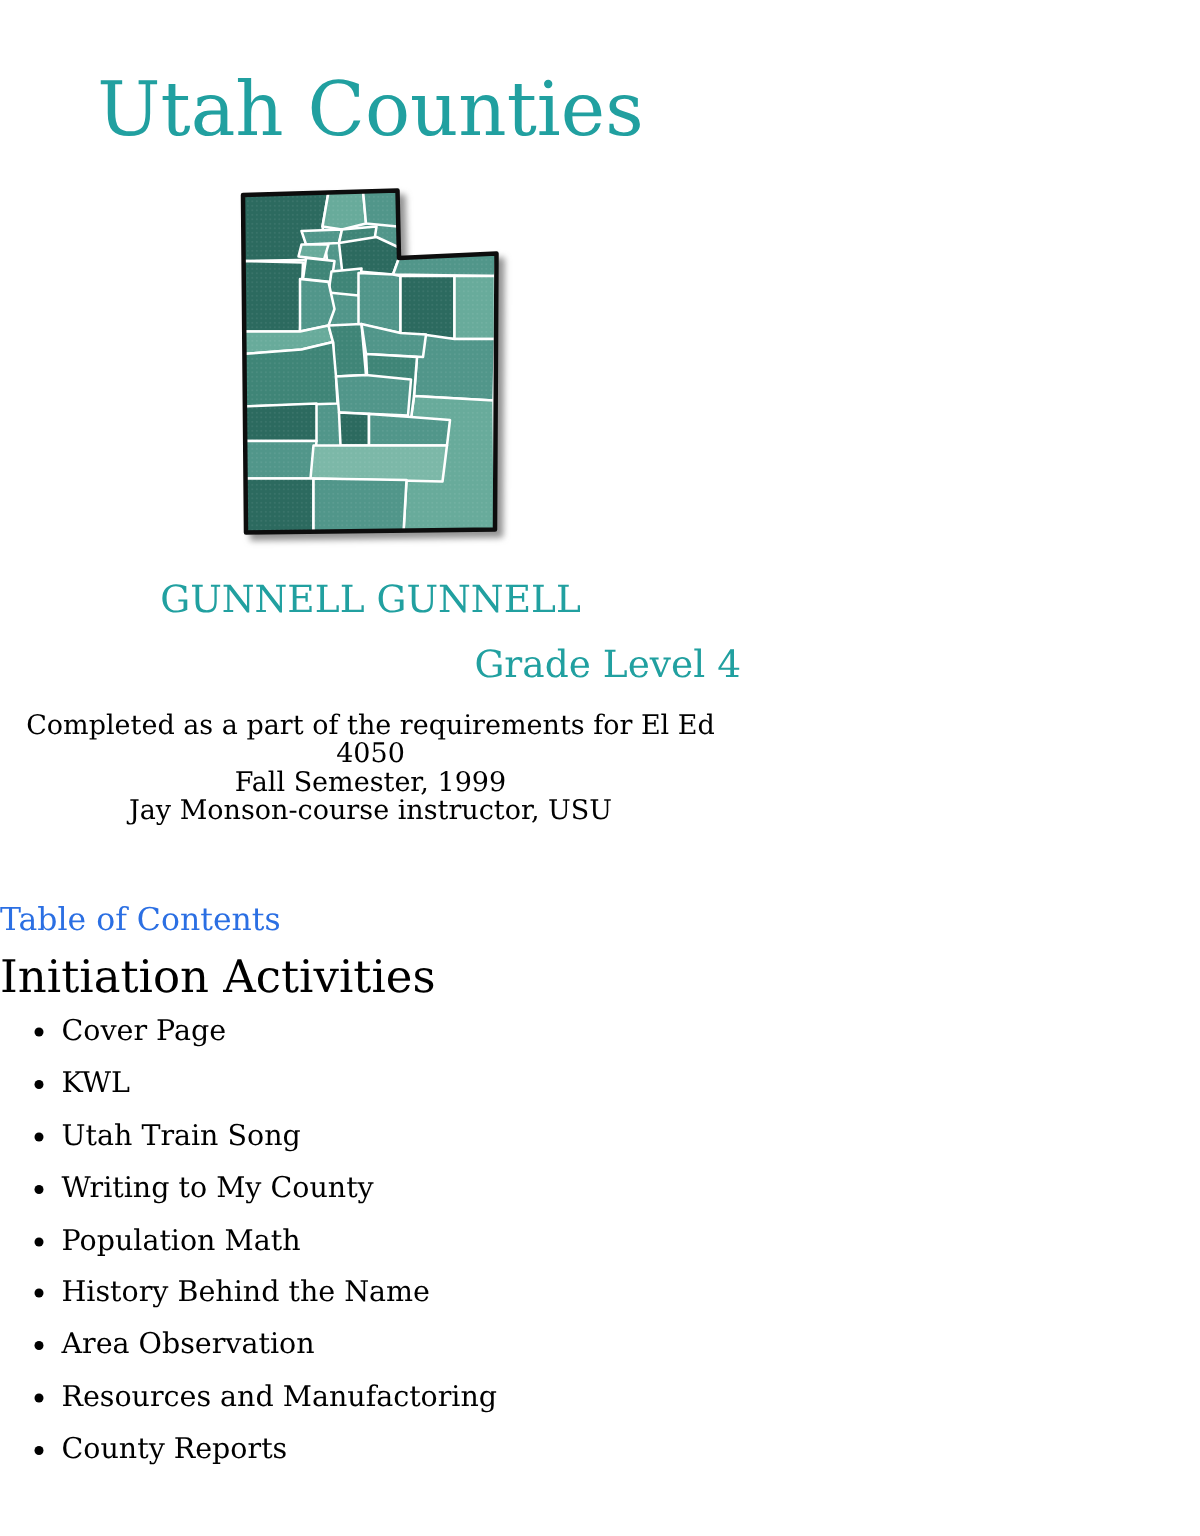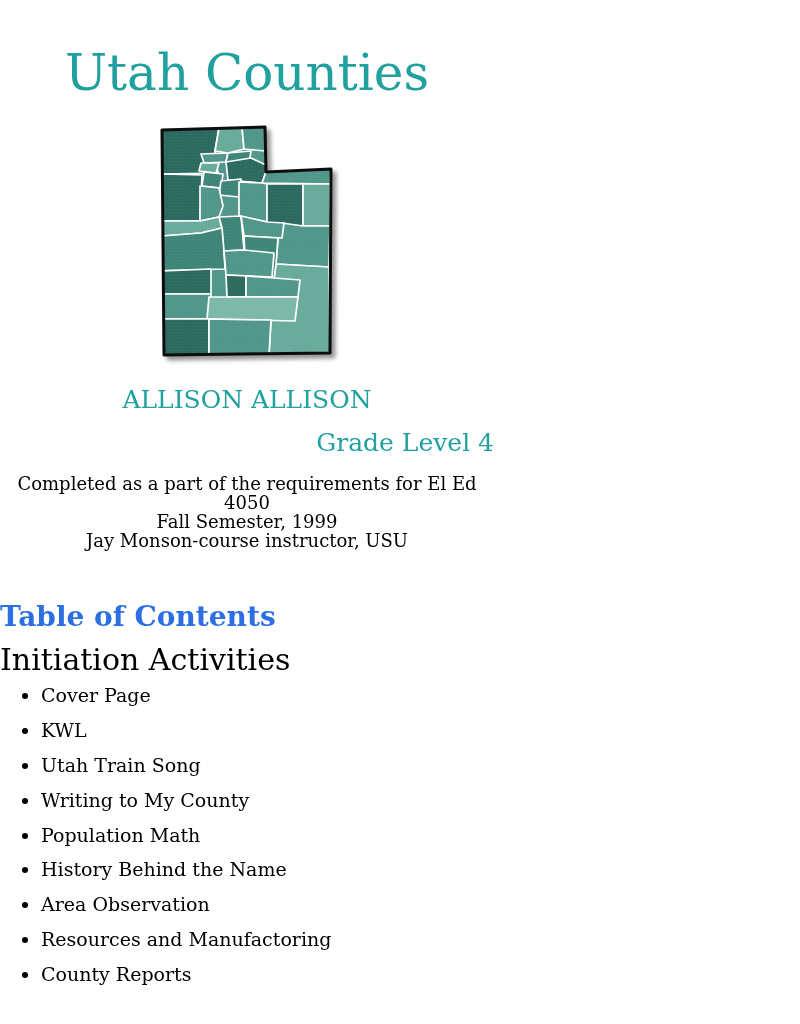--- a/index.html
+++ b/index.html
@@ -50,22 +50,22 @@
     text-align: right;
     margin: 14px 0 0 0;
   }
   .credits {
     font-size: 18px;
     line-height: 19px;
     text-align: center;
     margin: 17px 0 0 0;
   }
   .toc-heading {
-    font-size: 28px;
-    font-weight: bold;
+    font-size: 21px;
+    font-weight: normal;
     line-height: 1.16;
     color: var(--toc-blue, #2b6fe3);
     margin: 51px 0 10px 0;
   }
   .toc-section {
     font-size: 30px;
     font-weight: normal;
     line-height: 1.16;
     margin: 0 0 7px 0;
   }
@@ -130,21 +130,21 @@
           <path d="M48,170 L137,170 L134,194 L46,192 Z" fill="#7cb8a8"></path>
           <path d="M1,192 L48,192 L48,228 L3,228 Z" fill="#2c6a5f"></path>
           <path d="M48,192 L110,193 L108,228 L48,228 Z" fill="#51968a"></path>
         </g>
         <path d="M1,3 L104,0 L105,45 L170,42 L169,226 L3,228 Z" fill="url(#ut-dots)"></path>
       </g>
       <path d="M1,3 L104,0 L105,45 L170,42 L169,226 L3,228 Z" fill="none" stroke="#0d0d0d" stroke-width="3" stroke-linejoin="round"></path>
     </svg>
   </div>
 
-  <h2 class="author">ALLISON ALLISON</h2>
+  <h2 class="author">GUNNELL GUNNELL</h2>
 
   <h2 class="grade">Grade Level 4</h2>
 
   <p class="credits">
     <span>Completed as a part of the requirements for El Ed 4050</span><br>
     <span>Fall Semester, 1999</span><br>
     <span>Jay Monson-course instructor, USU</span>
   </p>
 
   <h2 class="toc-heading">Table of Contents</h2>

